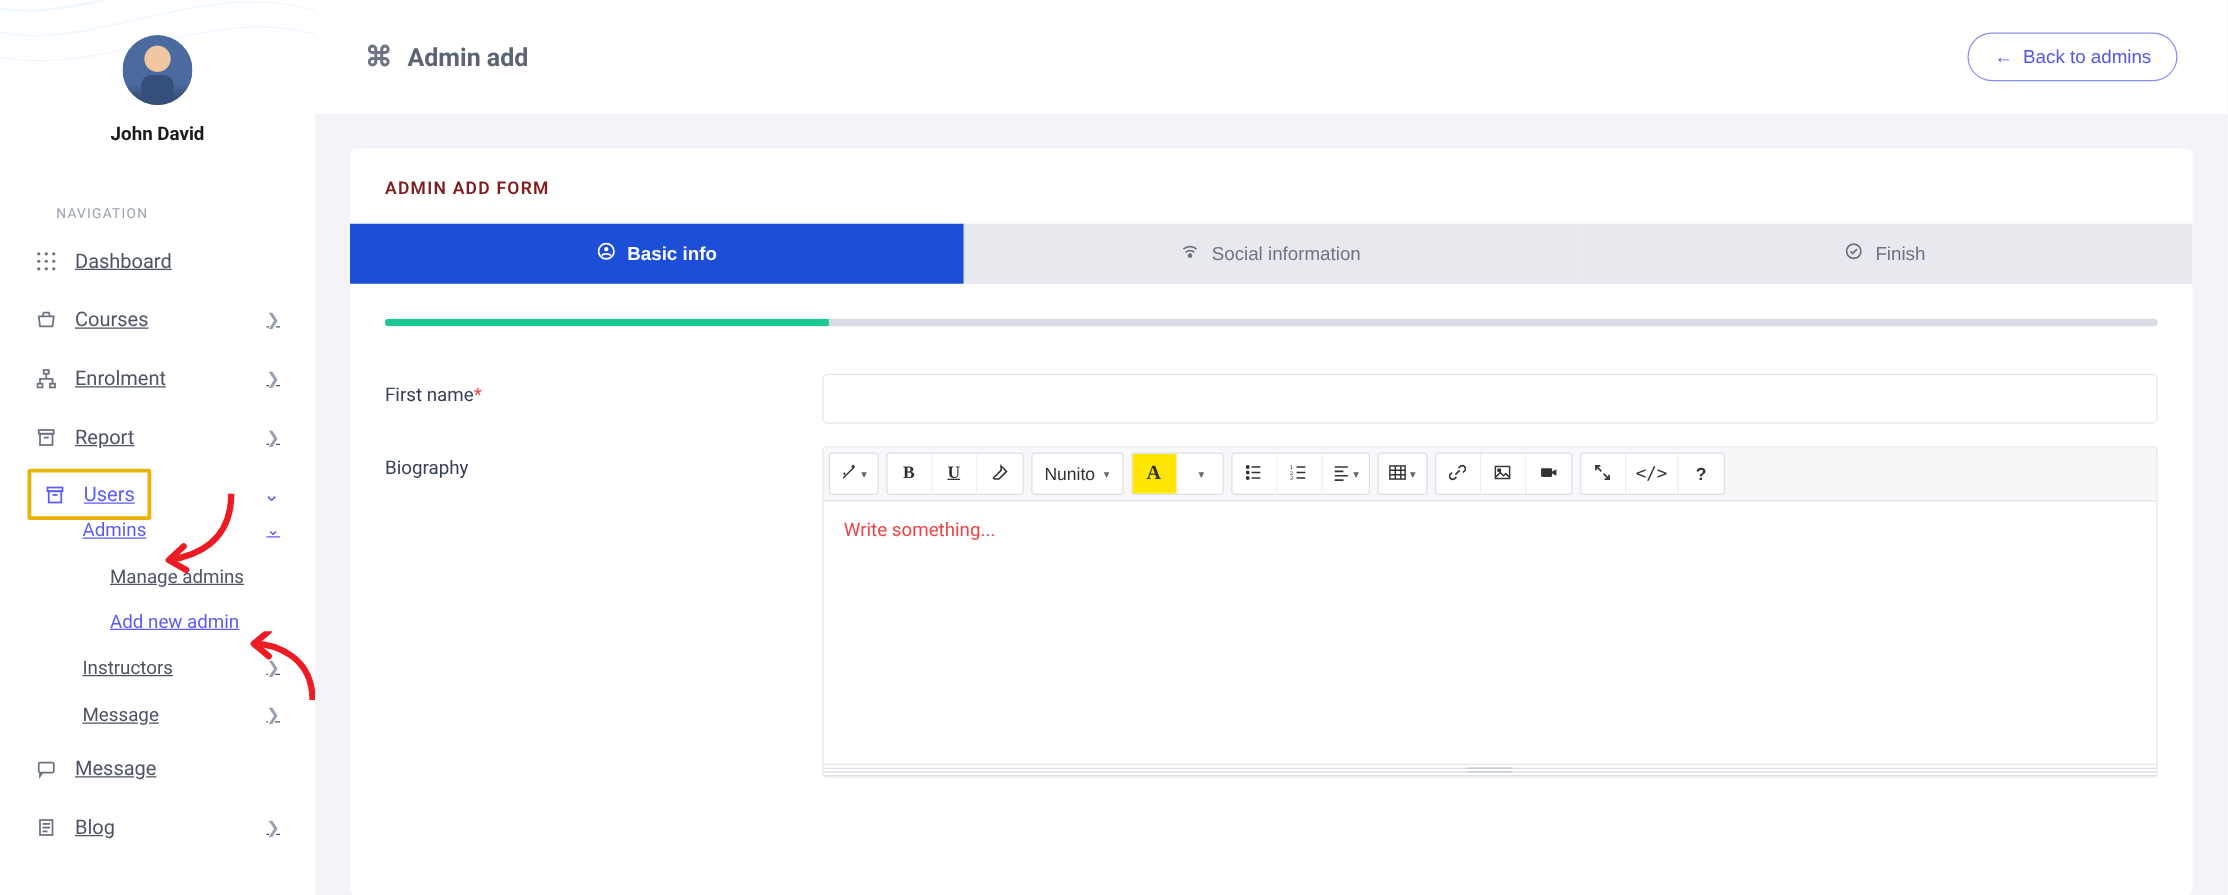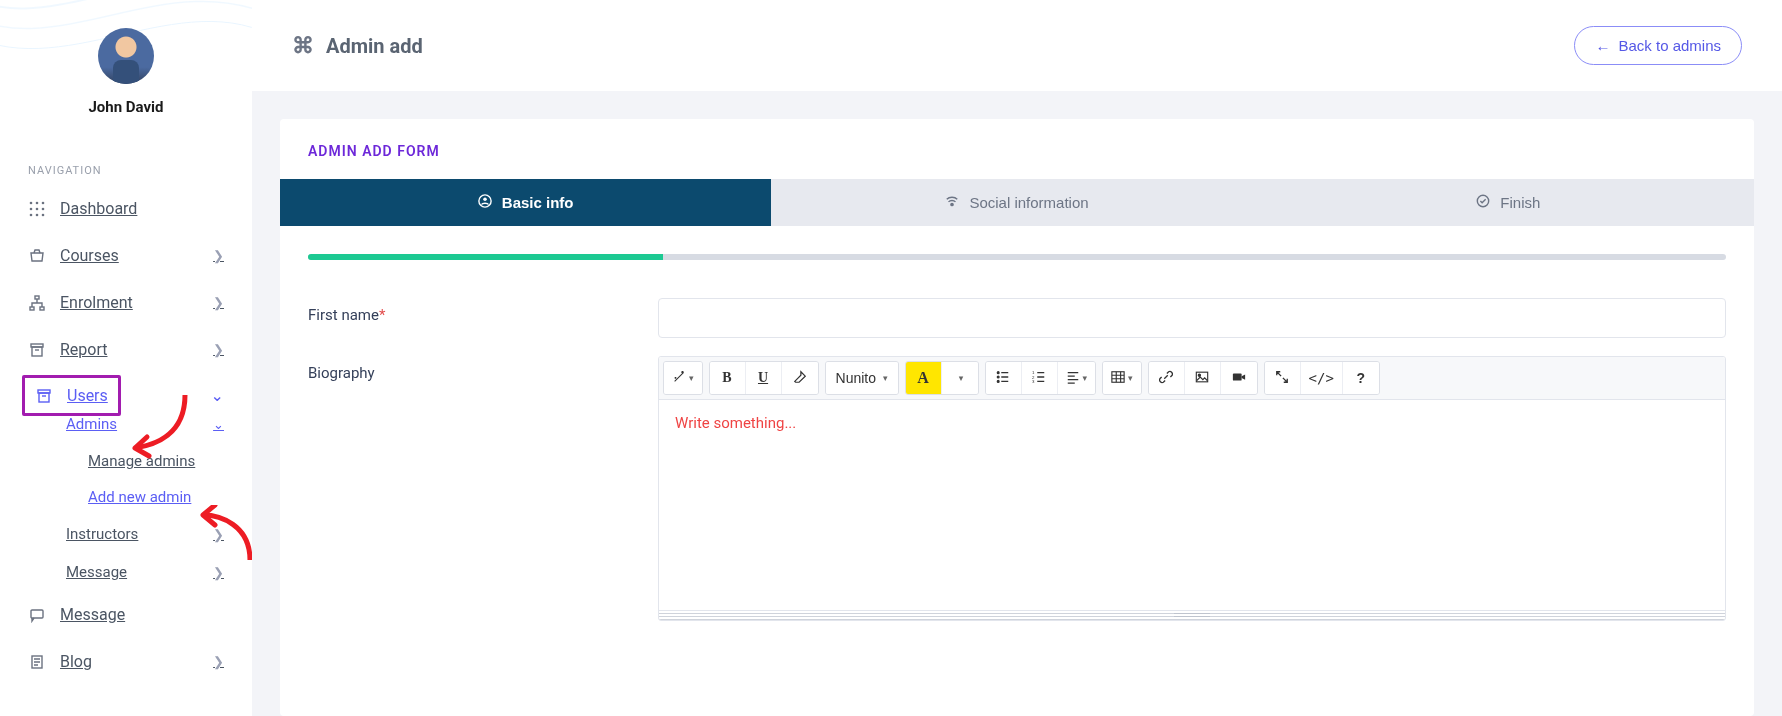--- a/index.html
+++ b/index.html
@@ -63,21 +63,22 @@
   }
   .user-name {
     font-weight: 700;
     font-size: 15px;
     color: #1a1a1a;
   }
   .nav-section-title {
     font-size: 11px;
     letter-spacing: 1px;
     color: #9aa0ac;
-    padding: 30px 28px 8px;
+    padding: 30px 12px 8px;
+    margin-left: 33px;
   }
   .nav {
     flex: 1;
     overflow-y: auto;
   }
   .nav-item {
     display: flex;
     align-items: center;
     gap: 14px;
     padding: 14px 28px;
@@ -97,21 +98,21 @@
     font-size: 15px;
   }
   .nav-sub2 {
     padding-left: 22px;
   }
   .nav-sub2 .nav-item {
     padding: 9px 28px 9px 28px;
     font-size: 15px;
   }
   .hl-box {
-    border: 3px solid #a21caf;
+    border: 3px solid #eab308;
     border-radius: 2px;
     margin: 2px 12px 2px 22px;
     display: inline-flex;
   }
   .hl-box .nav-item { padding: 8px 10px; margin:0; }
   .icon {
     width: 18px;
     height: 18px;
     display: inline-flex;
     align-items: center;
@@ -161,42 +162,42 @@
     background: #fff;
     border-radius: 4px;
     flex: 1;
     display: flex;
     flex-direction: column;
     overflow: hidden;
   }
   .card-title {
     font-size: 14px;
     letter-spacing: 1px;
-    color: #6d28d9;
+    color: #7f1d1d;
     font-weight: 600;
     padding: 24px 28px 20px;
   }
   .tabs {
     display: flex;
   }
   .tab {
     flex: 1;
     display: flex;
     align-items: center;
     justify-content: center;
     gap: 10px;
     padding: 15px 0;
     font-size: 15px;
     background: #e7e9ef;
     color: #6d7585;
     cursor: pointer;
     border: none;
   }
   .tab.active {
-    background: #0c4a6e;
+    background: #1d4ed8;
     color: #fff;
     font-weight: 600;
   }
   .progress {
     height: 6px;
     background: #d7dbe3;
     margin: 28px 28px 0 28px;
     border-radius: 3px;
     overflow: hidden;
   }

